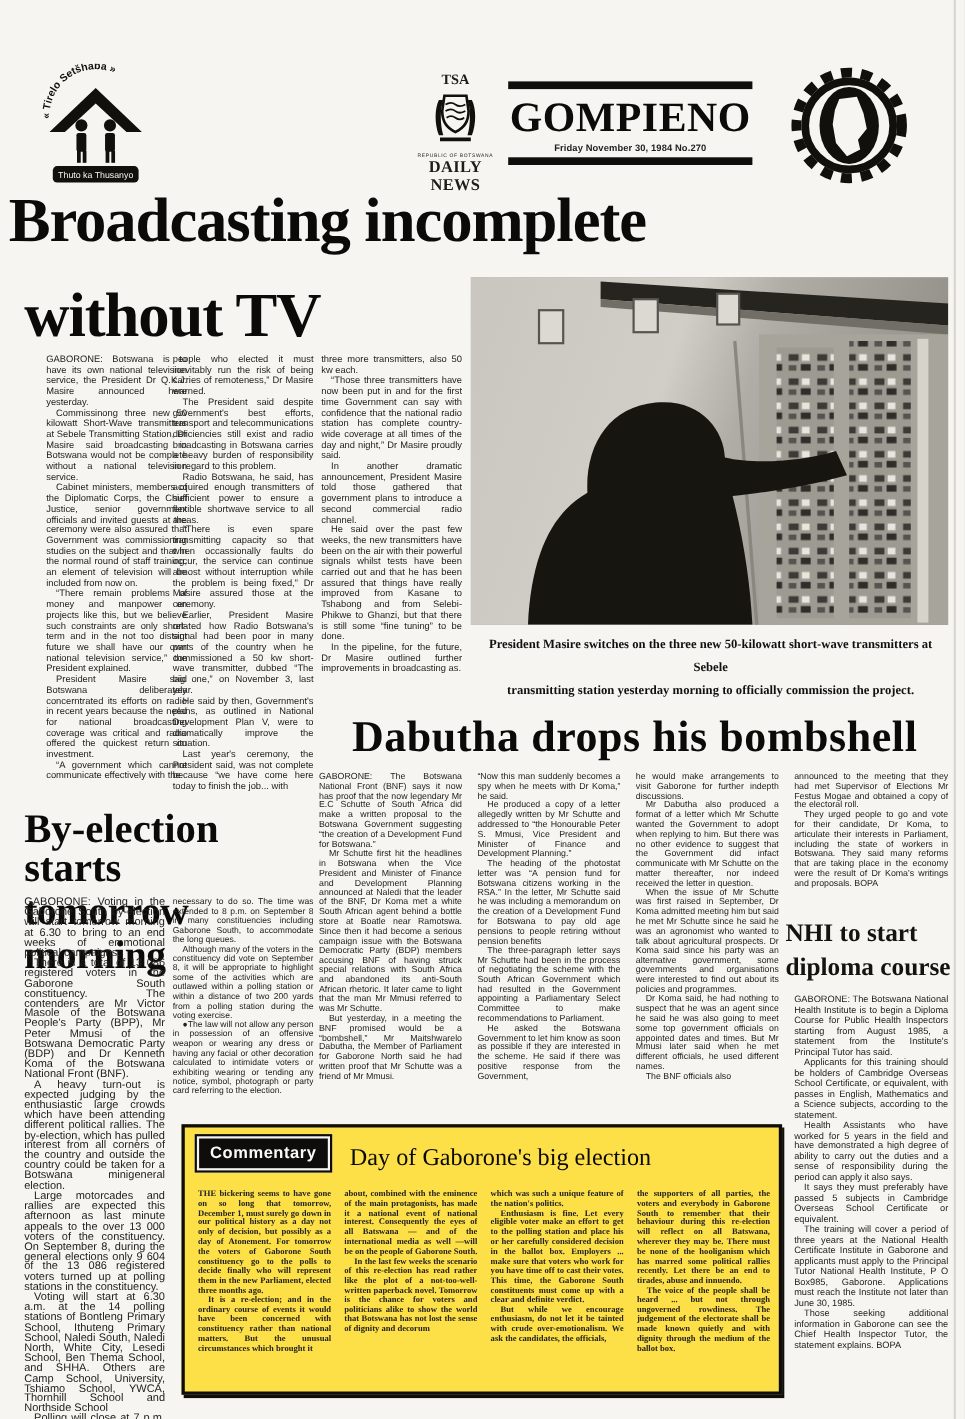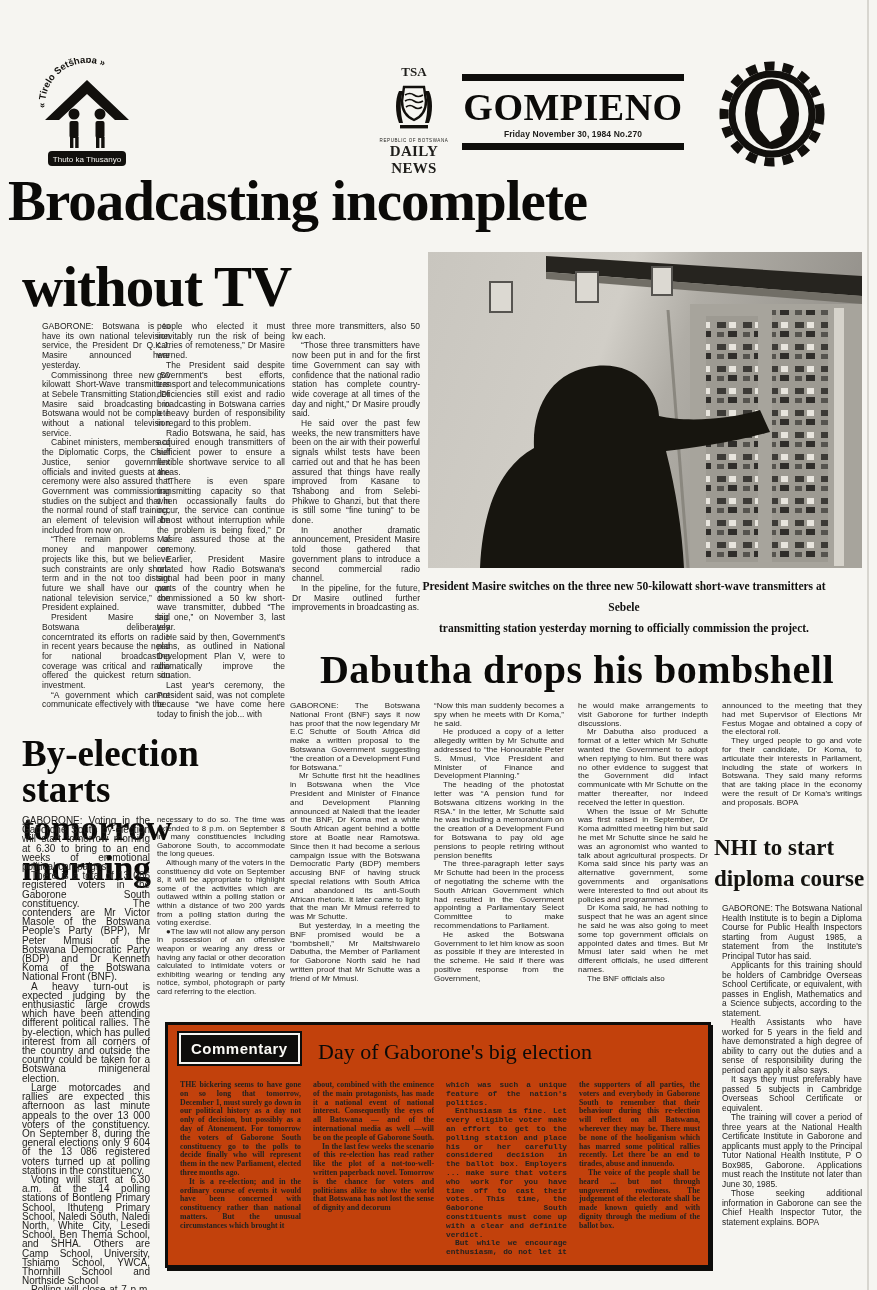--- a/index.html
+++ b/index.html
@@ -45,34 +45,34 @@
   .dcol{top:702px;width:130px;font-size:8px;line-height:8.8px;height:318px;overflow:hidden;}
   #dc1{left:290px;} #dc2{left:434px;} #dc3{left:578px;}
   #dc4{left:722px;width:140px;height:124px;}
   .becol{top:816px;width:128px;font-size:10px;line-height:9.2px;}
   #be1{left:22px;height:470px;}
   #be2{left:157px;height:204px;overflow:hidden;font-size:7.8px;line-height:8.6px;}
   .nhicol{left:722px;top:904px;width:140px;font-size:8.4px;line-height:9.5px;height:380px;}
 
   
   .photo{position:absolute;left:428px;top:252px;width:434px;height:316px;background:#b5b2ab;}
-  .caption{position:absolute;left:408px;top:576px;width:432px;text-align:center;
+  .caption{position:absolute;left:430px;top:576px;width:432px;text-align:center;
            font-family:"Liberation Serif",serif;font-weight:bold;font-size:11.5px;line-height:21px;color:#121110;}
 
   
-  .combox{position:absolute;left:165px;top:1022px;width:540px;height:240px;background:#c2410c;
+  .combox{position:absolute;left:165px;top:1022px;width:540px;height:240px;background:#fde047;
           border:3px solid #0e0d0b;box-shadow:2px 3px 0 0 #0e0d0b;}
   .comlabel{position:absolute;left:9px;top:6px;border:2px solid #0e0d0b;padding:2px;background:#f6f5f1;}
   .comlabel .inner{background:#0e0d0b;color:#fbfaf6;font-weight:bold;font-size:15px;
                    padding:5px 10px;letter-spacing:0.5px;font-family:"Liberation Sans",sans-serif;}
   .comhead{position:absolute;left:150px;top:14px;width:378px;text-align:left;
            font-family:"Liberation Serif",serif;font-weight:normal;font-size:22px;color:#0b0a08;}
   .comcol{top:56px;width:121px;font-family:"Liberation Serif",serif;font-weight:bold;
           font-size:7.8px;line-height:8.8px;height:176px;overflow:hidden;}
-  #cc1{left:12px;} #cc2{left:145px;} #cc3{left:278px;font-family:Liberation Mono, monospace;} #cc4{left:411px;}
+  #cc1{left:12px;} #cc2{left:145px;} #cc3{left:278px;} #cc4{left:411px;}
 </style>
 </head>
 <body>
 
 <div class="page">
 
   <div class="logo-left">
     <svg width="106" height="112" viewBox="0 0 106 112">
       <path id="arcpath" d="M 12 56 A 42 42 0 1 1 94 56" fill="none"></path>
       <text font-size="9.5" font-weight="bold" fill="#12100d" font-family="Liberation Sans, sans-serif">
@@ -144,22 +144,22 @@
       <p>The President said despite government's best efforts, transport and telecommunications deficiencies still exist and radio broadcasting in Botswana carries a heavy burden of responsibility in regard to this problem.</p>
       <p>Radio Botswana, he said, has acquired enough transmitters of sufficient power to ensure a flexible shortwave service to all areas.</p>
       <p>“There is even spare transmitting capacity so that when occassionally faults do occur, the service can continue almost without interruption while the problem is being fixed,” Dr Masire assured those at the ceremony.</p>
       <p>Earlier, President Masire related how Radio Botswana's signal had been poor in many parts of the country when he commissioned a 50 kw short-wave transmitter, dubbed “The big one,” on November 3, last year.</p>
       <p>He said by then, Government's plans, as outlined in National Development Plan V, were to dramatically improve the situation.</p>
       <p>Last year's ceremony, the President said, was not complete because “we have come here today to finish the job... with</p>
     </div>
   <div class="col bcol" id="bc3">
       <p>three more transmitters, also 50 kw each.</p>
       <p>“Those three transmitters have now been put in and for the first time Government can say with confidence that the national radio station has complete country-wide coverage at all times of the day and night,” Dr Masire proudly said.</p>
+      <p>In another dramatic announcement, President Masire told those gathered that government plans to introduce a second commercial radio channel.</p>
       <p>He said over the past few weeks, the new transmitters have been on the air with their powerful signals whilst tests have been carried out and that he has been assured that things have really improved from Kasane to Tshabong and from Selebi-Phikwe to Ghanzi, but that there is still some “fine tuning” to be done.</p>
-      <p>In another dramatic announcement, President Masire told those gathered that government plans to introduce a second commercial radio channel.</p>
       <p>In the pipeline, for the future, Dr Masire outlined further improvements in broadcasting as.</p>
     </div>
 
   <div class="photo">
     <svg width="434" height="316" viewBox="0 0 434 316">
       <defs>
         <linearGradient id="wall" x1="0" y1="0" x2="1" y2="0.25">
           <stop offset="0" stop-color="#c9c6bf"></stop>
             <stop offset="0.45" stop-color="#d1cec7"></stop>
           <stop offset="0.62" stop-color="#b0ada6"></stop>

